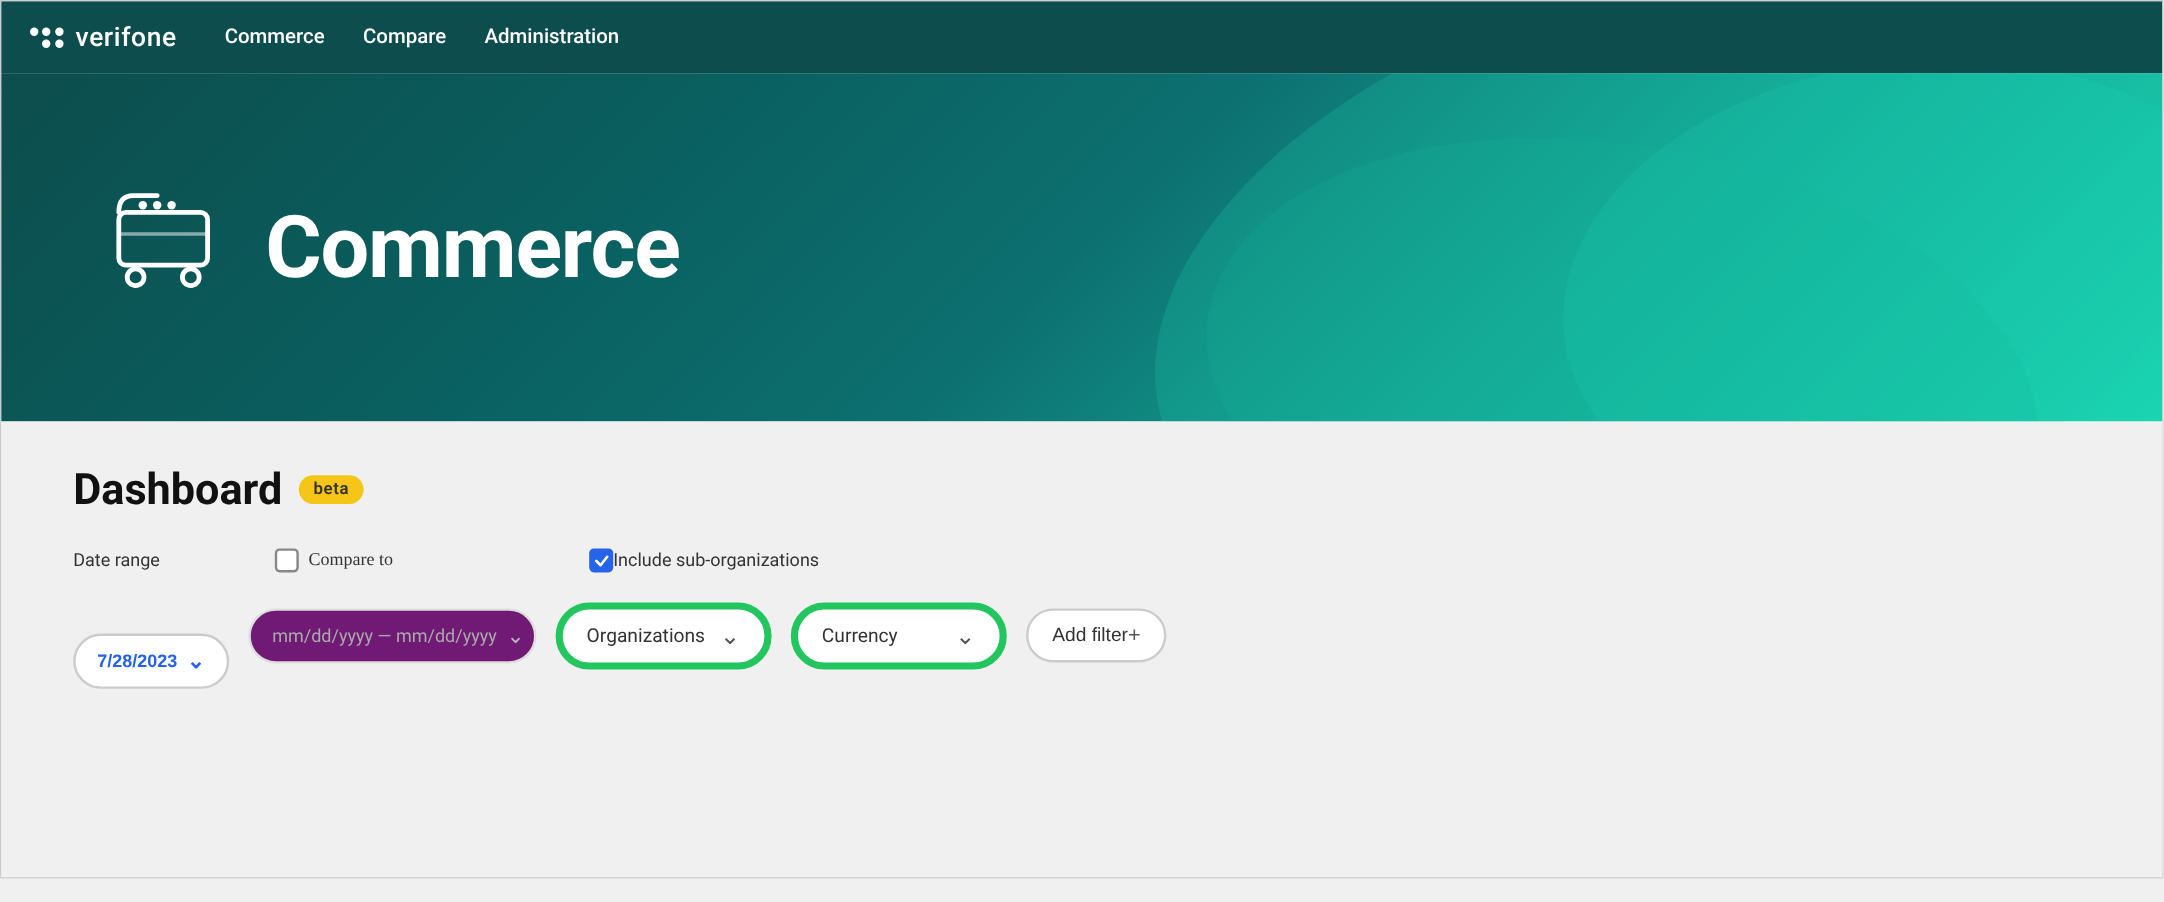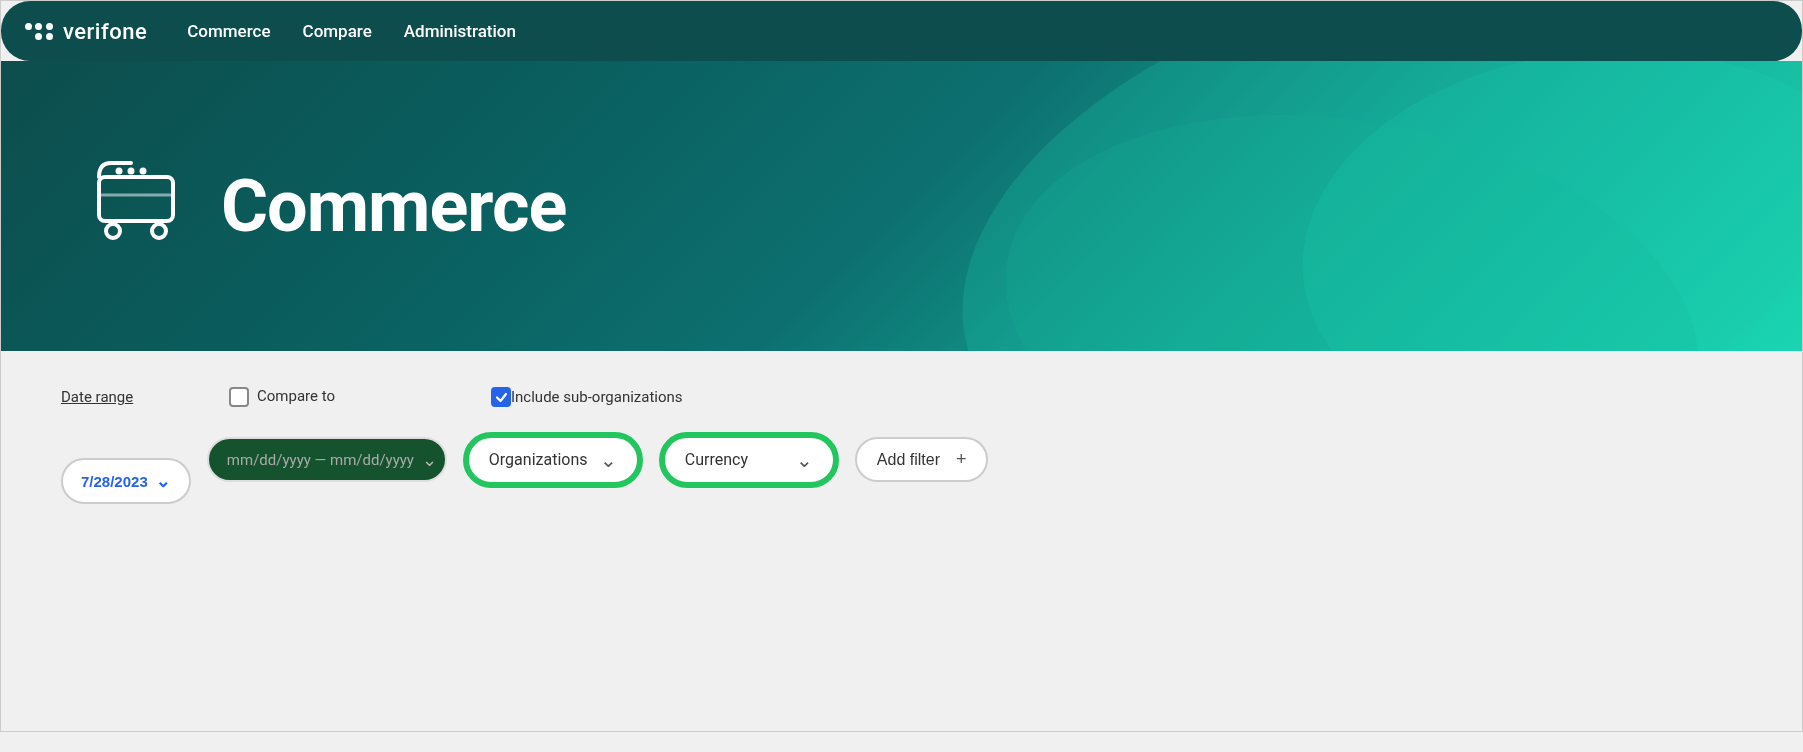--- a/index.html
+++ b/index.html
@@ -11,21 +11,20 @@
     }
 
     
     .top-nav {
       background: #0d4d4d;
       display: flex;
       align-items: center;
       padding: 0 24px;
       height: 60px;
       gap: 32px;
-      border-radius: 29px;
     }
     .logo-area {
       display: flex;
       align-items: center;
       gap: 10px;
       margin-right: 8px;
     }
     .logo-dots {
       display: grid;
       grid-template-columns: 1fr 1fr 1fr;
@@ -160,21 +159,21 @@
       cursor: pointer;
       display: flex;
       align-items: center;
       gap: 8px;
       white-space: nowrap;
       margin-top: 43px;
     }
 
     
     .compare-input {
-      background: #14532d;
+      background: #701a75;
       border: 2px solid #ddd;
       border-radius: 50px;
       padding: 10px 18px;
       font-size: 15px;
       color: #aaa;
       cursor: not-allowed;
       display: flex;
       align-items: center;
       gap: 8px;
       white-space: nowrap;
@@ -230,21 +229,21 @@
     .add-filter-btn {
       background: white;
       border: 2px solid #ccc;
       border-radius: 50px;
       padding: 10px 20px;
       font-size: 16px;
       color: #333;
       cursor: pointer;
       display: flex;
       align-items: center;
-      gap: 16px;
+      gap: 0;
       white-space: nowrap;
     }
     .add-filter-btn .plus {
       font-size: 18px;
       font-weight: 400;
       color: #555;
     }
 
     
     .info-message {
@@ -318,24 +317,28 @@
 
           <line x1="18" y1="46" x2="92" y2="46" stroke="white" stroke-width="3" opacity="0.5"></line>
         </svg>
       </div>
       <h1 class="hero-title">Commerce</h1>
     </div>
   </div>
 
   <div class="main-content">
 
+    <div class="dashboard-header">
+      <h2 class="dashboard-title">Dashboard</h2>
+      <span class="beta-badge">beta</span>
+    </div>
 
     <div class="filters-label-row">
-      <span class="filter-label" style="width:158px;text-decoration:underline;">Date range</span>
-      <div style="display:flex;align-items:flex-start;gap:8px;width:240px;">
+      <span class="filter-label" style="width:158px;">Date range</span>
+      <div style="display:flex;align-items:center;gap:8px;width:240px;font-family:Liberation Serif, serif;">
         <div class="checkbox-empty"></div>
         <span class="filter-label">Compare to</span>
       </div>
       <div style="display:flex;align-items:center;gap:0;margin-left:12px;">
         <div class="checkbox-blue">
           <svg viewBox="0 0 13 13" fill="none" xmlns="http://www.w3.org/2000/svg">
             <path d="M2 6.5L5.5 10L11 3" stroke="white" stroke-width="2.2" stroke-linecap="round" stroke-linejoin="round"></path>
           </svg>
         </div>
         <span class="filter-label">Include sub-organizations</span>

